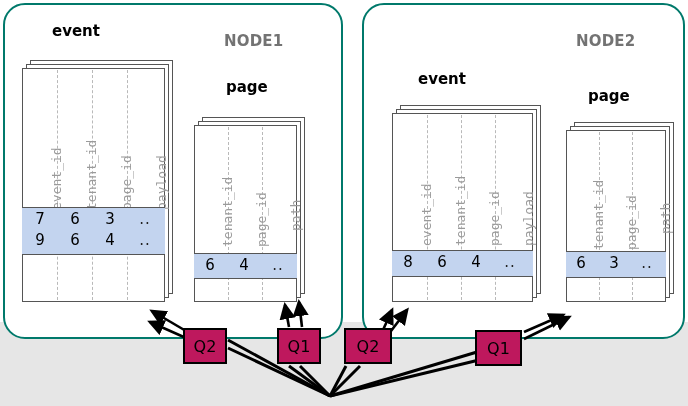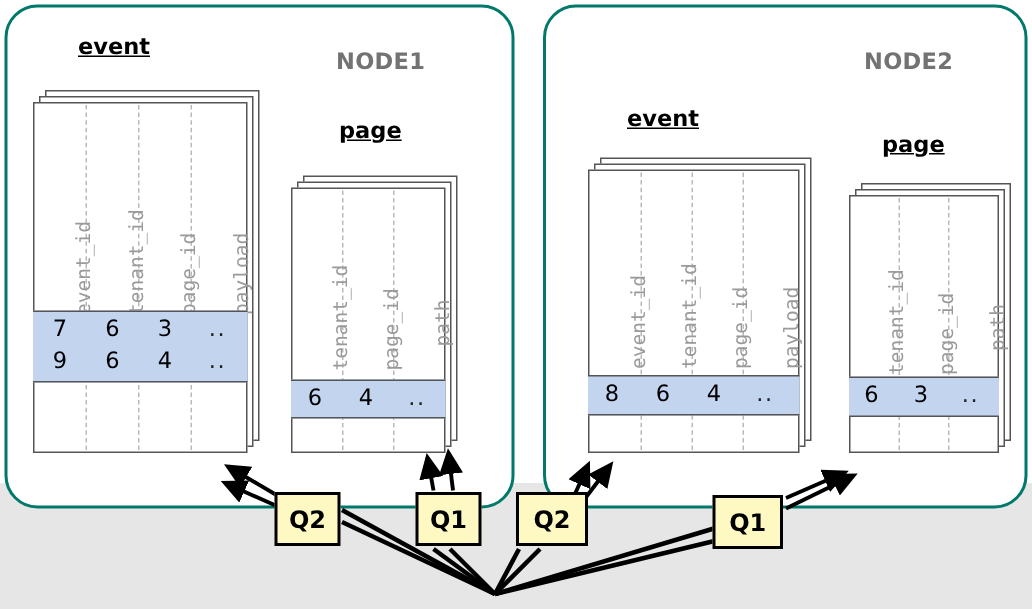--- a/index.html
+++ b/index.html
@@ -35,21 +35,20 @@
     font-weight:bold;
     font-size:15px;
     letter-spacing:.2px;
   }
 
   .tbl-title{
     position:absolute;
     color:#000;
     font-weight:bold;
     font-size:15px;
-    text-decoration:underline;
   }
 
   
   .stack{position:absolute;}
   .sheet{
     position:absolute;
     background:#ffffff;
     border:1.6px solid #555555;
     box-sizing:border-box;
   }
@@ -90,24 +89,24 @@
     font-size:15px;
     font-family:"DejaVu Sans","Liberation Sans",sans-serif;
     z-index:6;
     text-align:center;
   }
   .cell.dots{color:#222;font-size:15px;letter-spacing:1px;}
 
   
   .qbox{
     position:absolute;
-    background:#fef9c3;
+    background:#be185d;
     border:2.2px solid #000000;
     box-sizing:border-box;
-    font-weight:bold;
+    font-weight:normal;
     font-size:16px;
     color:#000;
     display:flex;align-items:center;justify-content:center;
     z-index:40;
   }
   #q2a{left:183px;top:328px;width:44px;height:36px;}
   #q1a{left:277px;top:328px;width:44px;height:36px;}
   #q2b{left:344px;top:328px;width:48px;height:36px;}
   #q1b{left:475px;top:330px;width:47px;height:36px;}
 

